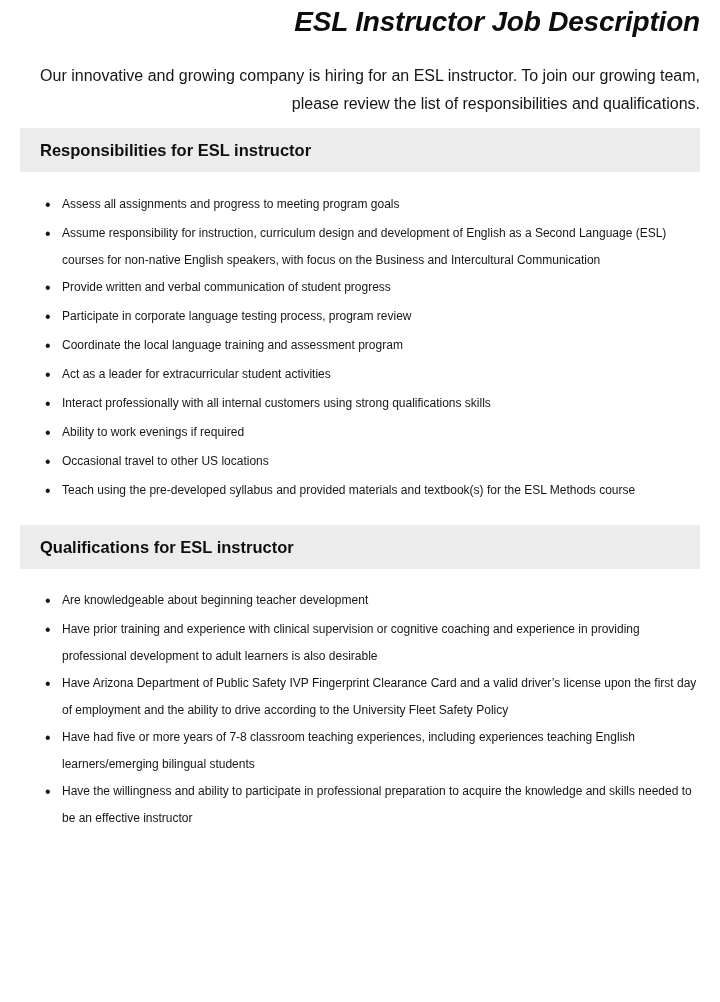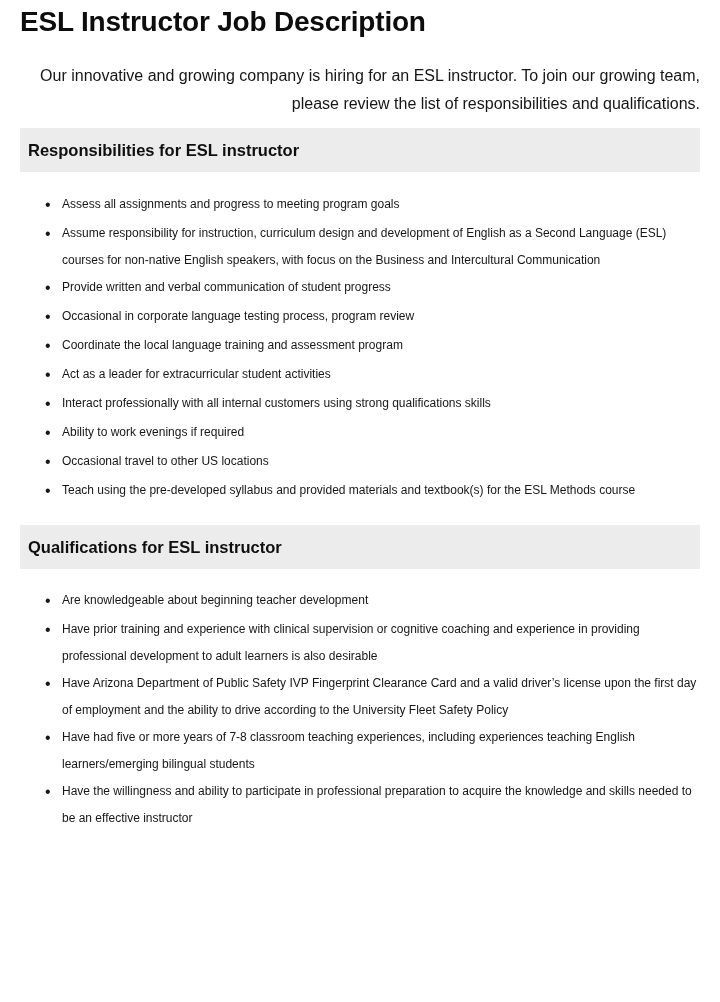--- a/index.html
+++ b/index.html
@@ -17,38 +17,39 @@
   .page {
     padding: 0 20px;
     box-sizing: border-box;
     width: 720px;
   }
   .doc-title {
     margin: 5px 0 0 0;
     font-size: 28px;
     line-height: 34px;
     font-weight: bold;
-    text-align: left;
+    text-align: right;
     letter-spacing: -0.2px;
     color: #0d0d0d;
+    font-style: italic;
   }
   .intro {
     margin: 23px 0 0 0;
     font-size: 16px;
     line-height: 27.5px;
     color: #161616;
     text-align: right;
   }
   .section-heading {
     margin: 11px 0 0 0;
     height: 44px;
     background: #ececec;
     display: flex;
     align-items: center;
-    padding: 0 8px;
+    padding: 0 20px;
     font-size: 16.5px;
     font-weight: bold;
     color: #0f0f0f;
   }
   .section-heading.second {
     margin-top: 19px;
   }
   ul.bullet-list {
     list-style: none;
     margin: 19px 0 0 0;
@@ -100,21 +101,21 @@
     <li>
       <span class="bullet"></span>
       <span class="li-text">Assume responsibility for instruction, curriculum design and development of English as a Second Language (ESL) courses for non-native English speakers, with focus on the Business and Intercultural Communication</span>
     </li>
     <li>
       <span class="bullet"></span>
       <span class="li-text">Provide written and verbal communication of student progress</span>
     </li>
     <li>
       <span class="bullet"></span>
-      <span class="li-text">Occasional in corporate language testing process, program review</span>
+      <span class="li-text">Participate in corporate language testing process, program review</span>
     </li>
     <li>
       <span class="bullet"></span>
       <span class="li-text">Coordinate the local language training and assessment program</span>
     </li>
     <li>
       <span class="bullet"></span>
       <span class="li-text">Act as a leader for extracurricular student activities</span>
     </li>
     <li>

